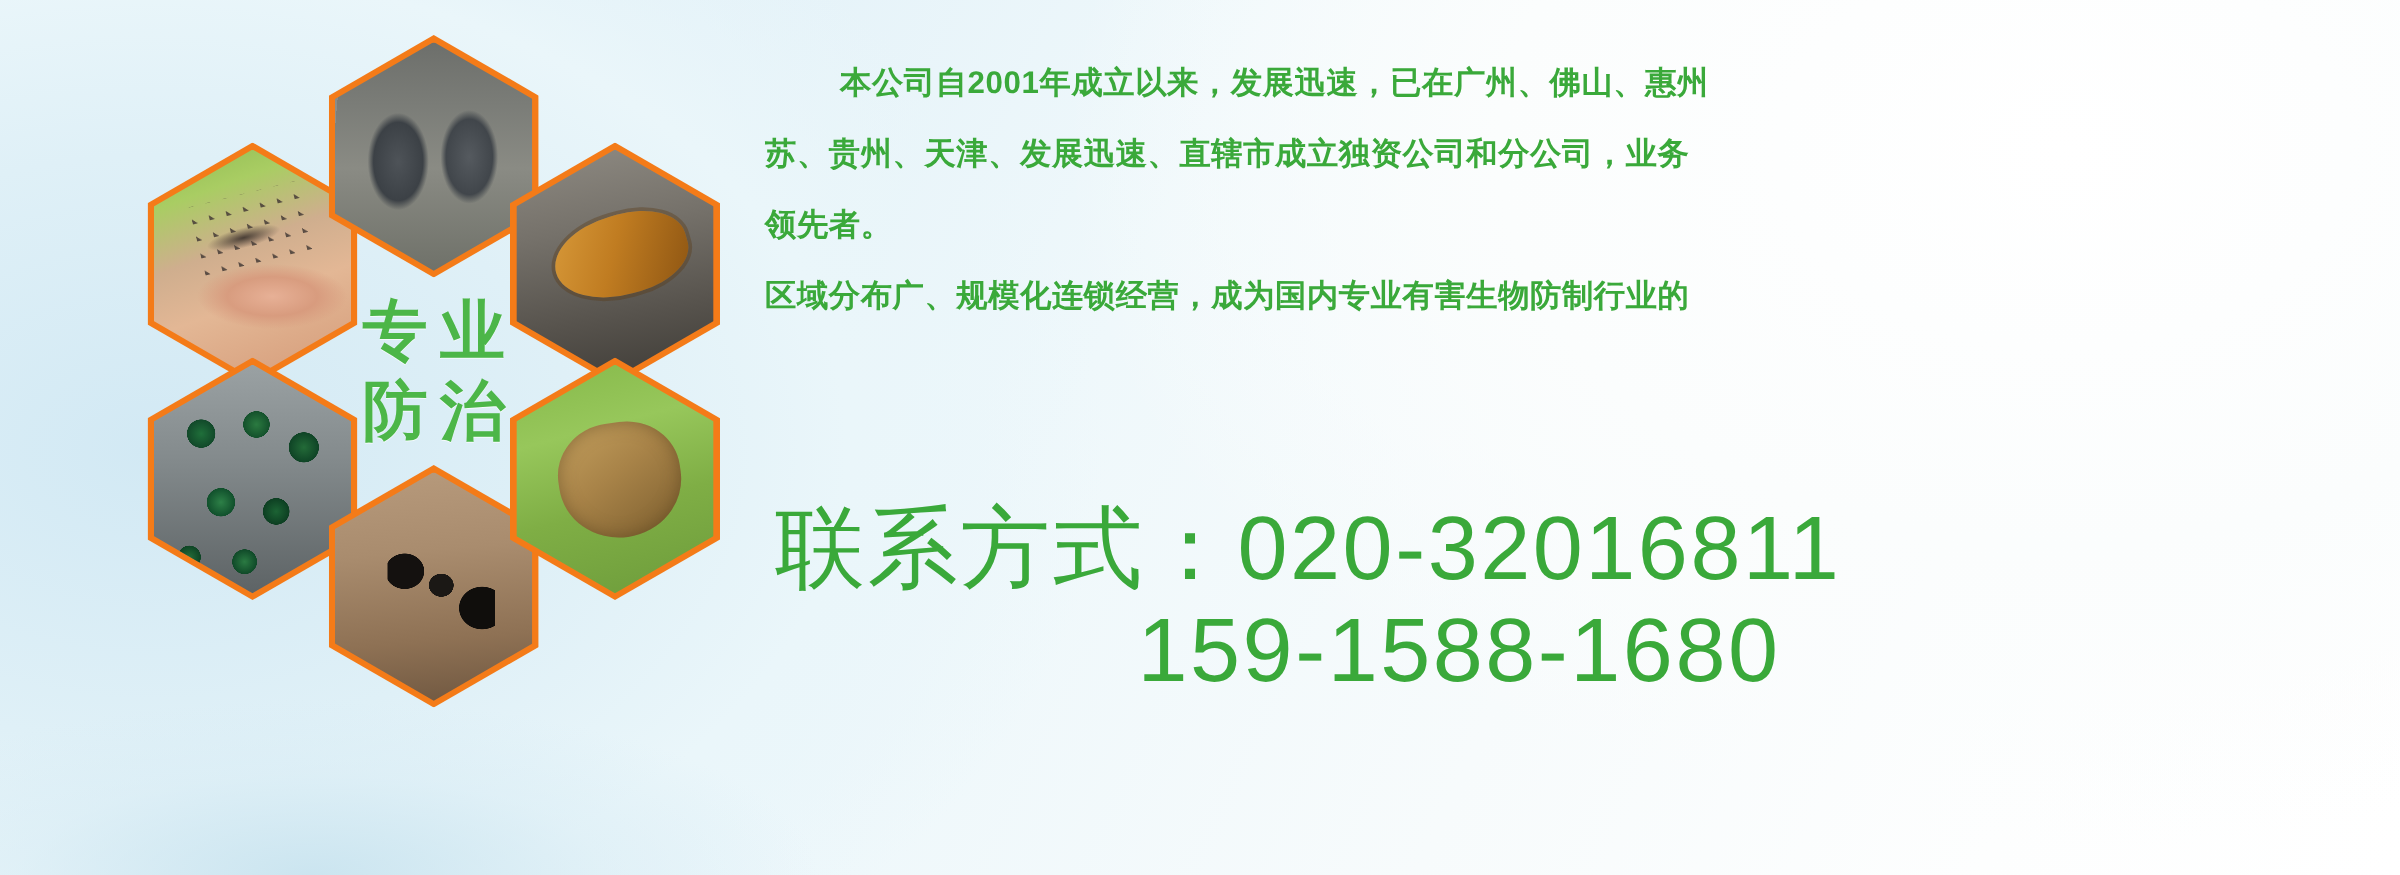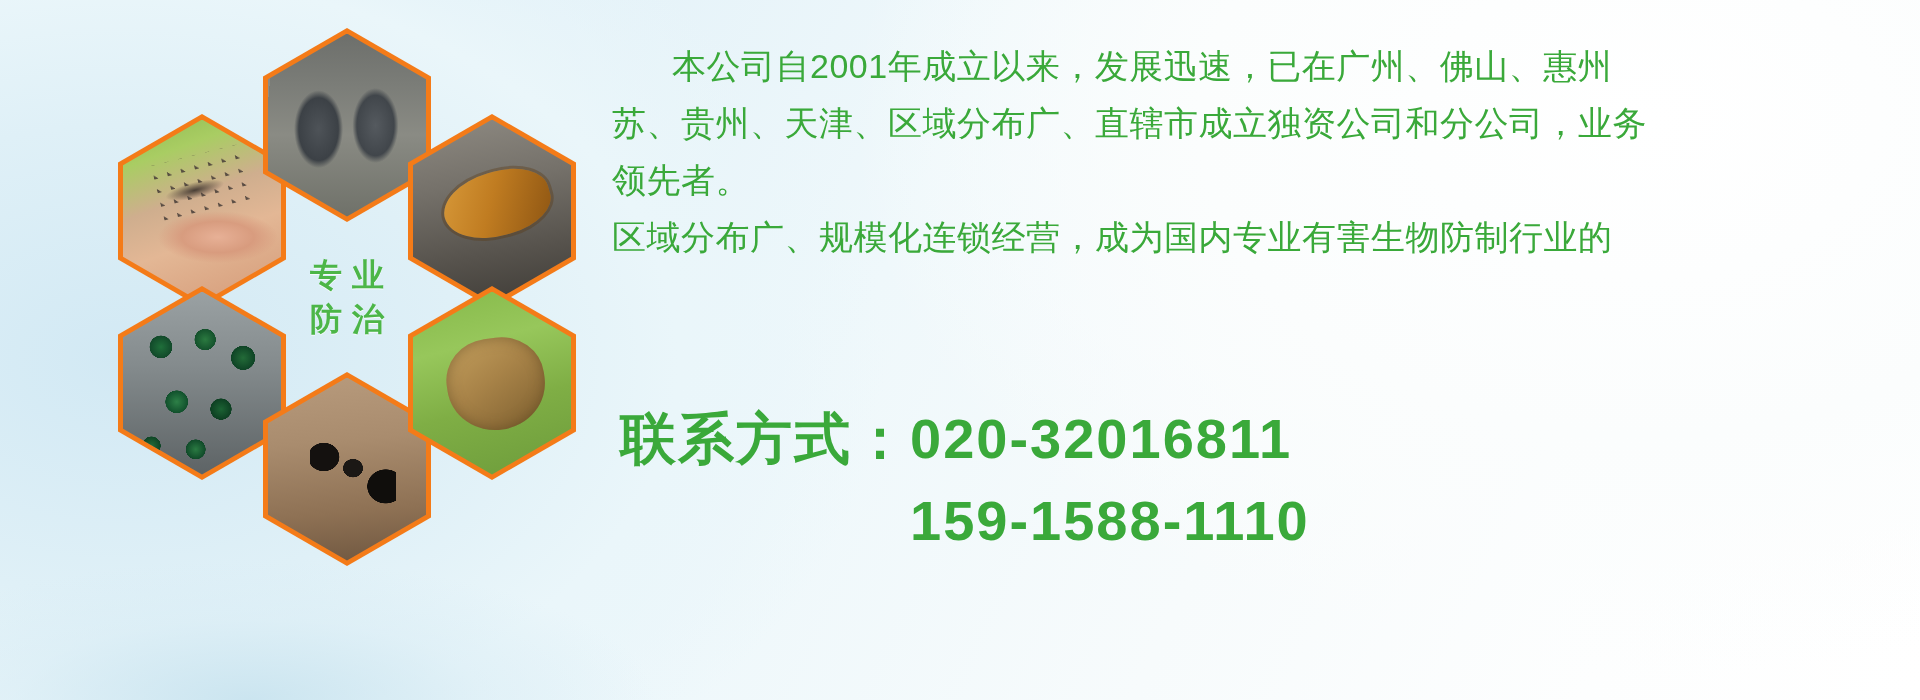--- a/index.html
+++ b/index.html
@@ -44,21 +44,21 @@
   .hex-flies{left:30px;top:272px;}
   .hex-ant{left:175px;top:358px;}
   .hex-stink{left:320px;top:272px;}
 
   .center-label{
     position:absolute;left:175px;top:186px;width:168px;height:194px;
     display:flex;flex-direction:column;align-items:center;justify-content:center;
     gap:12px;
   }
   .center-label span{
-    color:#4cb648;font-weight:bold;font-size:32px;letter-spacing:10px;
+    color:#4cb648;font-weight:bold;font-size:52px;letter-spacing:10px;
     text-indent:10px;line-height:1;
     text-shadow:0 1px 0 rgba(255,255,255,.7);
   }
 
   
   .art.mosquito{
     background:
       radial-gradient(ellipse 60px 26px at 60% 64%, rgba(231,176,150,.95) 0%, rgba(214,150,122,.8) 60%, rgba(190,124,96,0) 100%),
       linear-gradient(160deg,#8fbb52 0%,#a9cd63 20%,#cfae8e 42%,#e3b795 62%,#d49a78 100%);
   }
@@ -121,31 +121,31 @@
     background:linear-gradient(150deg,#c4a05e 0%,#a88348 45%,#7d5f2f 100%);
     transform:rotate(-8deg);
     box-shadow:inset 0 0 14px rgba(80,60,25,.5);
   }
 
   
   .copy{
     position:absolute;left:612px;top:38px;width:1290px;
   }
   .copy p{
-    margin:0;color:#3aa93a;font-weight:normal;
-    font-size:34px;line-height:57px;letter-spacing:.5px;
+    margin:0;color:#3aa93a;font-weight:bold;
+    font-size:25px;line-height:57px;letter-spacing:.5px;
     white-space:nowrap;
   }
   .copy p.first{text-indent:60px;}
 
   .contact{
     position:absolute;left:620px;top:398px;width:1100px;
   }
   .contact .line{
-    color:#3aa93a;font-weight:bold;font-size:56px;line-height:82px;
+    color:#3aa93a;font-weight:normal;font-size:72px;line-height:82px;
     letter-spacing:2px;white-space:nowrap;
   }
   .contact .line.second{padding-left:290px;}
 </style>
 </head>
 <body>
 
 <div class="banner">
 
   <div class="honeycomb">
@@ -187,27 +187,27 @@
     </div>
 
     <div class="center-label">
       <span>专业</span>
       <span>防治</span>
     </div>
   </div>
 
   <div class="copy">
     <p class="first">本公司自2001年成立以来，发展迅速，已在广州、佛山、惠州</p>
-    <p>苏、贵州、天津、区域分布广、直辖市成立独资公司和分公司，业务</p>
+    <p>苏、贵州、天津、发展迅速、直辖市成立独资公司和分公司，业务</p>
     <p>领先者。</p>
     <p>区域分布广、规模化连锁经营，成为国内专业有害生物防制行业的</p>
   </div>
 
   <div class="contact">
     <div class="line">
       <span>联系方式：</span><span>020-32016811</span>
     </div>
     <div class="line second">
-      <span>159-1588-1110</span>
+      <span>159-1588-1680</span>
     </div>
   </div>
 
 </div>
 
 </body></html>

